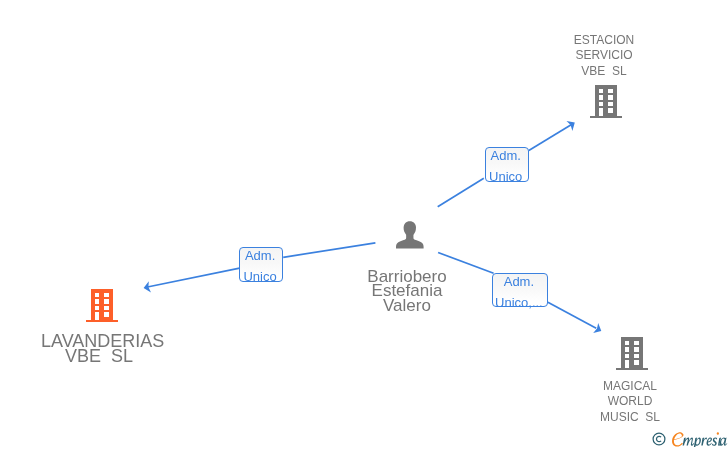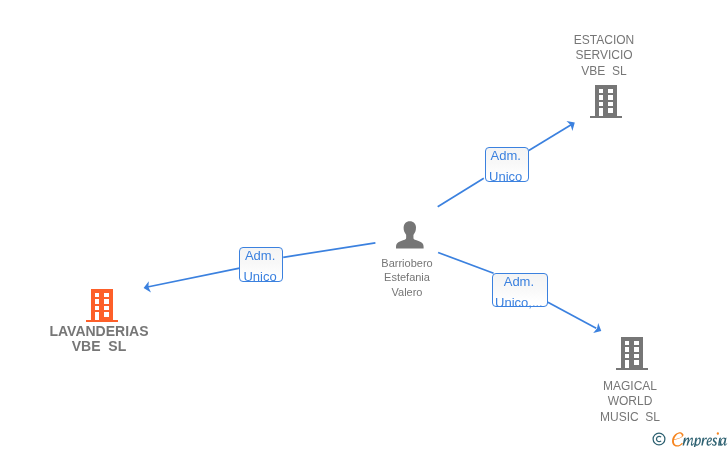--- a/index.html
+++ b/index.html
@@ -74,21 +74,21 @@
           <rect x="18.1" y="3.8" width="4.6" height="4.6"></rect>
           <rect x="8.5" y="10.4" width="4.6" height="4.4"></rect>
           <rect x="18.1" y="10.4" width="4.6" height="4.4"></rect>
           <rect x="8.5" y="16.9" width="4.6" height="4.0"></rect>
           <rect x="18.1" y="16.9" width="4.6" height="4.0"></rect>
           <rect x="8.5" y="23.2" width="4.6" height="7.4"></rect>
           <rect x="18.1" y="23.2" width="4.6" height="5.0"></rect>
         </g>
       </svg>
     </div>
-    <div class="nlabel" style="left:-1px;top:39px;width:116px;font-weight:bold;font-size:14px;line-height:15.3px;">LAVANDERIAS
+    <div class="nlabel" style="left:-1px;top:49px;width:116px;font-weight:normal;font-size:18px;line-height:15.3px;">LAVANDERIAS
 VBE  SL</div>
   </div>
 
   <div class="node" style="left:590px;top:335px;width:80px;">
     <div class="nicon" style="left:26.4px;top:1.6px;width:32px;height:34px;">
       <svg viewBox="0 0 32 34" width="32" height="34" xmlns="http://www.w3.org/2000/svg" shape-rendering="crispEdges">
         <g fill="#767676">
           <rect x="5" y="0" width="21.7" height="30.6"></rect>
           <rect x="0" y="30.6" width="31.7" height="2.7"></rect>
         </g>
@@ -109,21 +109,21 @@
 MUSIC  SL</div>
   </div>
 
   <div class="node" style="left:370px;top:220px;width:80px;">
     <div class="nicon" style="left:26px;top:1.4px;width:27.6px;height:27.6px;">
       <svg viewBox="0 0 27.2 27" width="27.6" height="27.6" xmlns="http://www.w3.org/2000/svg">
         <path d="M13.6,0.2 C10.0,0.2 7.5,2.7 7.5,6.6 C7.5,9.2 8.4,11.6 9.8,13.2 C10.9,14.4 12.2,15.1 13.6,15.1 C15.0,15.1 16.3,14.4 17.4,13.2 C18.8,11.6 19.7,9.2 19.7,6.6 C19.7,2.7 17.2,0.2 13.6,0.2 Z" fill="#767676"></path>
         <path d="M10.0,13.0 L10.0,16.6 C10.0,17.6 9.1,18.2 7.6,18.6 C4.9,19.4 2.4,20.5 1.2,21.9 C0.3,22.9 0,24.2 0,25.5 L0,27 L27.2,27 L27.2,25.5 C27.2,24.2 26.9,22.9 26.0,21.9 C24.8,20.5 22.3,19.4 19.6,18.6 C18.1,18.2 17.2,17.6 17.2,16.6 L17.2,13.0 Z" fill="#767676"></path>
       </svg>
     </div>
-    <div class="nlabel" style="left:-3px;top:36px;width:80px;font-size:11px;line-height:14.4px;">Barriobero
+    <div class="nlabel" style="left:-3px;top:50px;width:80px;font-size:17px;line-height:14.4px;">Barriobero
 Estefania
 Valero</div>
   </div>
 
   <div class="edgebox" style="left:484.5px;top:147px;width:44.4px;height:34.6px;">Adm.
 Unico</div>
   <div class="edgebox" style="left:239px;top:247.2px;width:44.2px;height:34.6px;">Adm.
 Unico</div>
   <div class="edgebox" style="left:491.8px;top:272.8px;width:56.2px;height:34.6px;">Adm.
 Unico,...</div>

